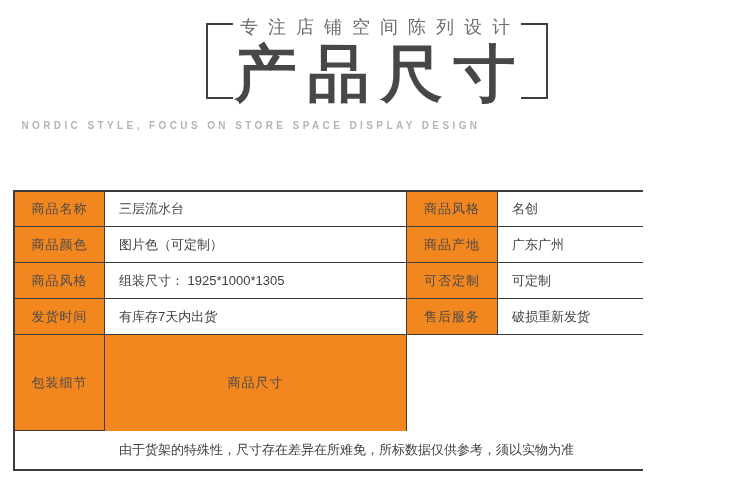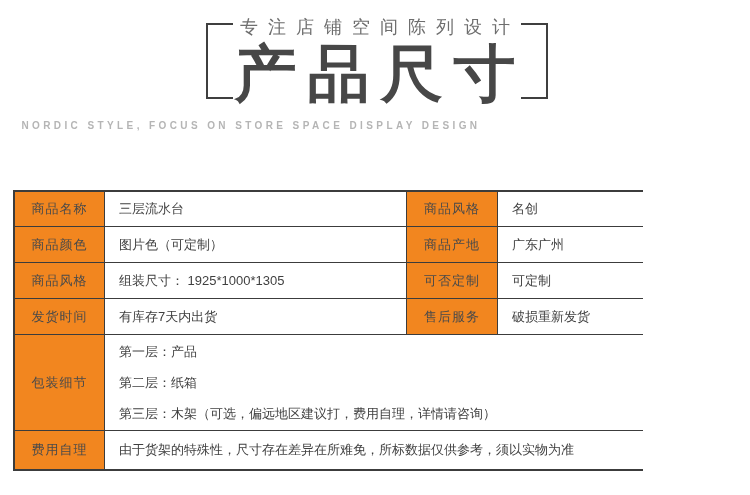--- a/index.html
+++ b/index.html
@@ -118,23 +118,18 @@
     <div class="cell val">组装尺寸： 1925*1000*1305</div>
     <div class="cell lbl">可否定制</div>
     <div class="cell val last-col">可定制</div>
 
     <div class="cell lbl">发货时间</div>
     <div class="cell val">有库存7天内出货</div>
     <div class="cell lbl">售后服务</div>
     <div class="cell val last-col">破损重新发货</div>
 
     <div class="cell lbl">包装细节</div>
-    <div class="cell val span-rest multiline last-col">
-      <div class="line">第一层：产品</div>
-      <div class="line">第二层：纸箱</div>
-      <div class="line">第三层：木架（可选，偏远地区建议打，费用自理，详情请咨询）</div>
-    </div>
 
-    <div class="cell lbl last-row">费用自理</div>
+    <div class="cell lbl last-row">商品尺寸</div>
     <div class="cell val span-rest last-col last-row">由于货架的特殊性，尺寸存在差异在所难免，所标数据仅供参考，须以实物为准</div>
 
   </div>
 </div>
 
 </body></html>

